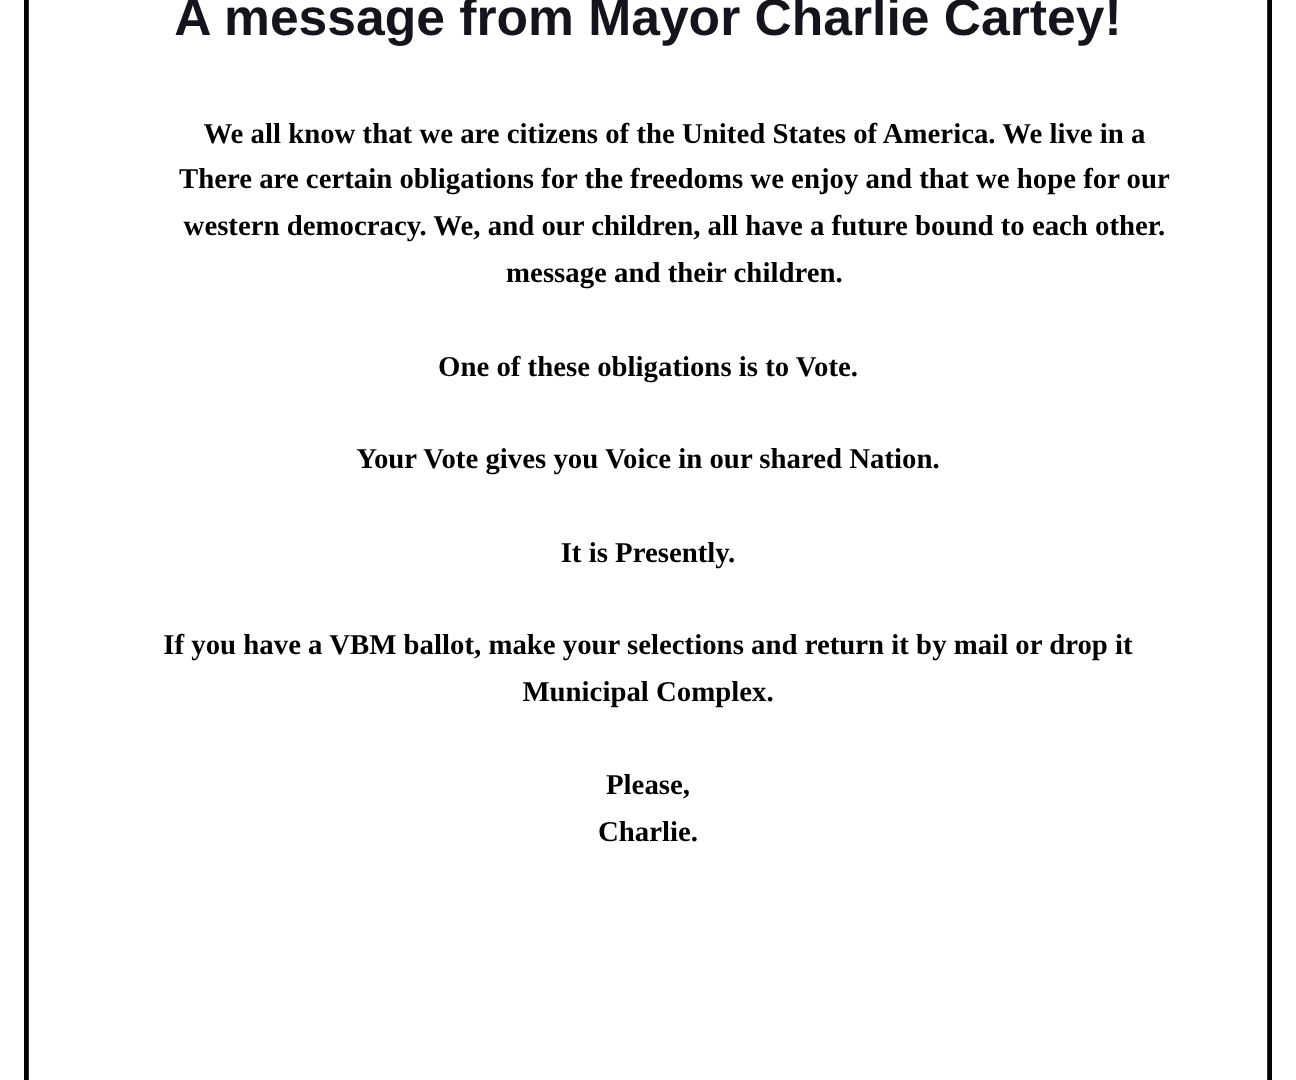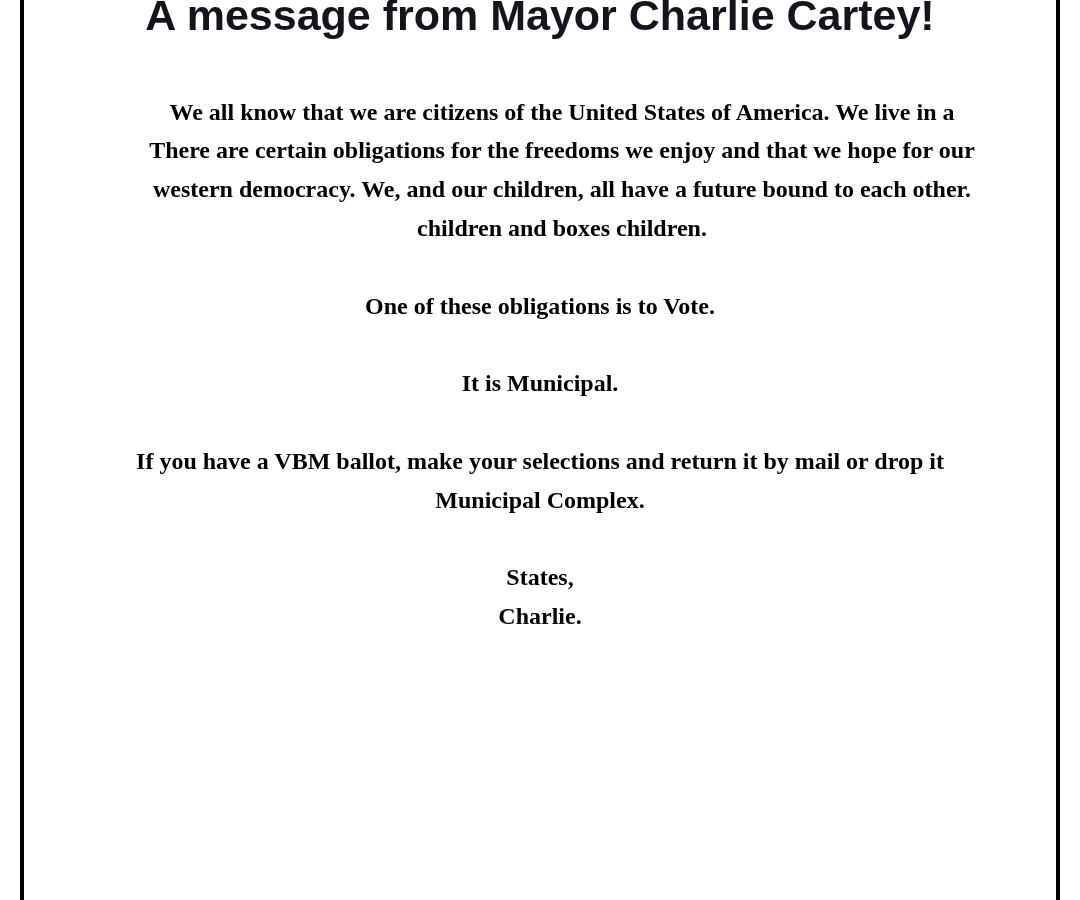--- a/index.html
+++ b/index.html
@@ -65,37 +65,40 @@
   <div class="vline vline-right"></div>
 
   <div class="content">
 
     <h1 class="doc-title">A message from Mayor Charlie Cartey!</h1>
 
     <div class="para first">
       <div class="line">We all know that we are citizens of the United States of America. We live in a</div>
       <div class="line">There are certain obligations for the freedoms we enjoy and that we hope for our</div>
       <div class="line">western democracy. We, and our children, all have a future bound to each other.</div>
-      <div class="line">children and boxes children.</div>
+      <div class="line">message and their children.</div>
     </div>
 
     <div class="para">
       <div class="line">One of these obligations is to Vote.</div>
     </div>
 
 
+    <div class="para">
+      <div class="line">Your Vote gives you Voice in our shared Nation.</div>
+    </div>
 
     <div class="para">
-      <div class="line">It is Municipal.</div>
+      <div class="line">It is Presently.</div>
     </div>
 
     <div class="para">
       <div class="line">If you have a VBM ballot, make your selections and return it by mail or drop it</div>
       <div class="line">Municipal Complex.</div>
     </div>
 
     <div class="para">
-      <div class="line">States,</div>
+      <div class="line">Please,</div>
       <div class="line">Charlie.</div>
     </div>
 
   </div>
 </div>
 
 </body></html>

